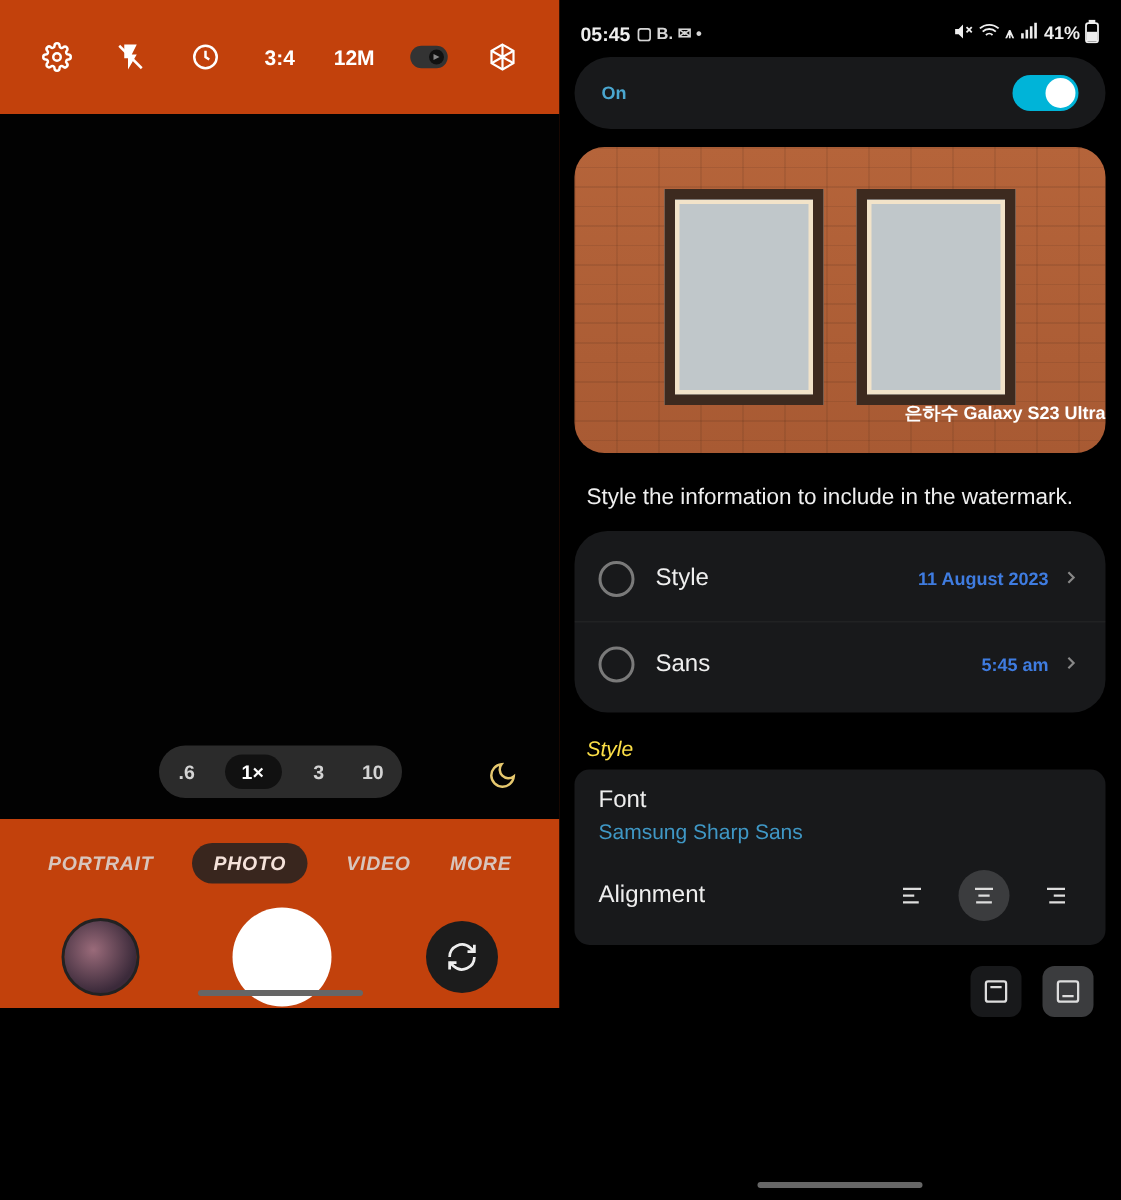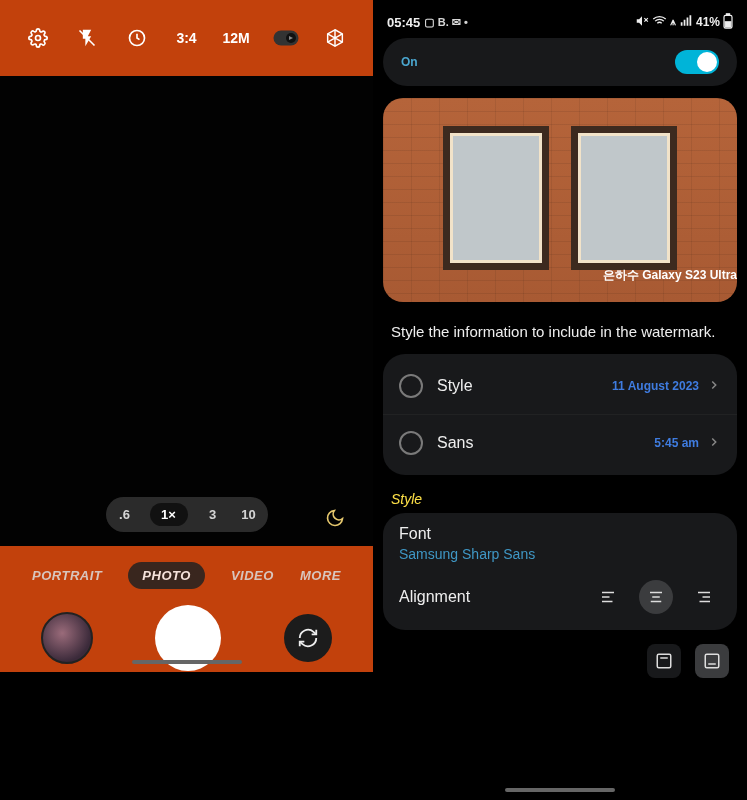--- a/index.html
+++ b/index.html
@@ -198,21 +198,21 @@
     width:20px;height:20px;border:2px solid #7a7a7a;border-radius:50%;
   }
   .row-trailing { display:flex; align-items:center; gap:8px; color:#3f7ce0; font-size:12px; font-weight:600;}
   .chev { color:#888; }
 
   .style-label { color:#fde047; font-size:14px; padding:16px 18px 6px;font-style:italic;}
 
   .font-card {
     margin: 0 10px;
     background:#18191b;
-    border-radius: 22px;
+    border-radius: 10px;
     padding: 12px 16px 16px;
   }
   .font-title { color:#eee; font-size:16px; }
   .font-sub { color:#3f97c5; font-size:14px; margin-top:3px;}
   .align-row {
     display:flex; align-items:center; justify-content:space-between;
     padding-top: 18px;
     color:#eee; font-size:16px;
   }
   .align-icons { display:flex; gap:14px; align-items:center;}

